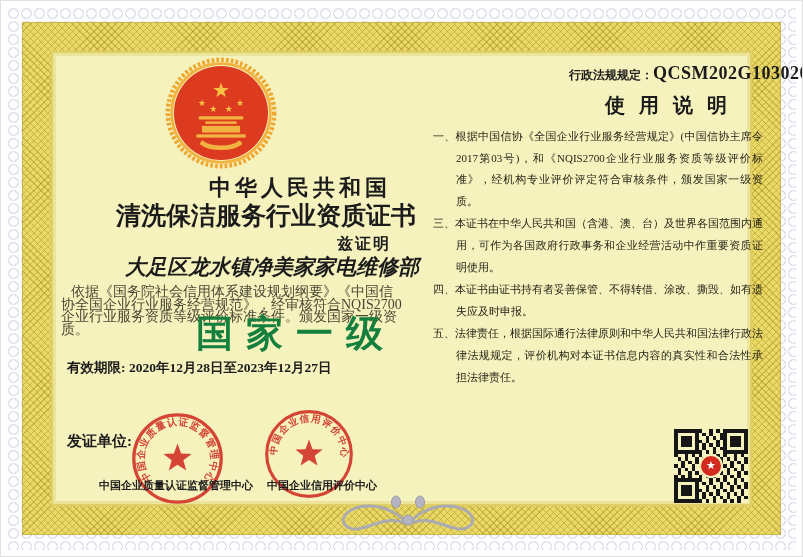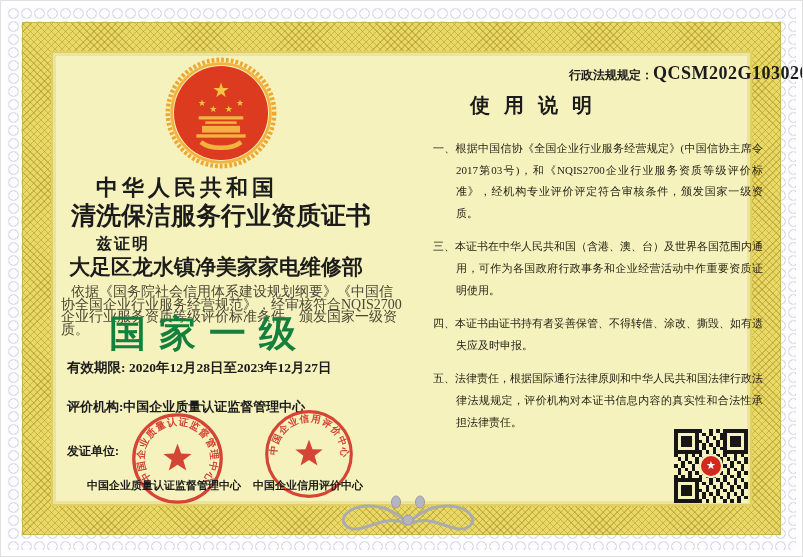--- a/index.html
+++ b/index.html
@@ -11,45 +11,45 @@
     background-size:13px 13px;}
   .gold-band{position:absolute;inset:21px;background-color:#e9d967;
     background-image:
       repeating-linear-gradient(45deg, rgba(155,125,20,.38) 0 1px, rgba(0,0,0,0) 1px 5px),
       repeating-linear-gradient(-45deg, rgba(155,125,20,.38) 0 1px, rgba(0,0,0,0) 1px 5px);
     border:1px solid #c9b64e;}
   .inner-paper{position:absolute;inset:50px;background:#f6f2bd;border:2px solid #e0cf66;
     box-shadow:inset 0 0 0 3px rgba(222,203,95,.35);}
   .content{position:absolute;inset:0;color:#1b1b1b;}
   .abs{position:absolute;}
-  .ctr{text-align:left;}
+  .ctr{text-align:right;}
   .b{font-weight:bold;}
   
   .country{left:95px;top:172px;width:295px;font-size:22px;letter-spacing:4px;}
   .cert-title{left:70px;top:198px;width:345px;font-size:25px;letter-spacing:0px;}
   .certify{left:95px;top:233px;width:295px;font-size:16px;letter-spacing:2px;}
-  .company{left:68px;top:252px;width:350px;font-size:21px;}
+  .company{left:68px;top:252px;width:350px;font-size:21px;font-style:italic;}
   .basis{left:60px;top:285px;width:342px;font-size:14px;line-height:12.5px;color:#4a4634;text-indent:10px;}
   .grade{left:95px;top:308px;width:300px;font-size:37px;letter-spacing:13px;color:#15803d;text-indent:13px;}
   .fline{left:66px;font-size:13.5px;text-align:right;}
   .fline .lab{font-weight:bold;}
   .fline .val{font-weight:bold;}
   .url-val{font-size:15px;letter-spacing:1.5px;}
-  .issuer{left:66px;top:442px;font-size:12px;font-weight:bold;}
+  .issuer{left:66px;top:431px;font-size:15px;font-weight:bold;}
   .seal{position:absolute;opacity:.92;}
   .seal-name{font-size:11px;font-weight:bold;top:477px;z-index:5;}
   .seal-name1{left:86px;width:166px;}
   .seal-name2{left:252px;width:124px;}
   
   .approval{left:568px;top:62px;font-size:12px;font-weight:bold;white-space:nowrap;}
   .approval .num{font-size:18px;letter-spacing:.5px;}
   .instr-head{left:455px;top:91px;width:285px;font-size:20px;letter-spacing:14px;text-indent:14px;}
   .instr-list{left:432px;top:125px;width:330px;margin:0;padding:0;list-style:none;}
   .instr-list li{font-size:11px;line-height:21.6px;text-align:justify;
-    padding-left:23px;text-indent:-23px;margin:12px 0 1px 0;color:#262418;}
+    padding-left:23px;text-indent:-23px;margin:0 0 1px 0;color:#262418;}
   
   .qr{left:673px;top:428px;width:74px;height:74px;background:#f6f2bd;}
   .qr-grid{display:grid;grid-template-columns:repeat(21,1fr);grid-template-rows:repeat(21,1fr);
     width:74px;height:74px;}
   .qr-grid i{display:block;}
   .qr-grid i.d{background:#161616;}
   .qr-logo{position:absolute;left:50%;top:50%;width:24px;height:24px;margin:-12px 0 0 -12px;
     background:#f6f2bd;border-radius:50%;display:flex;align-items:center;justify-content:center;}
   .qr-logo .disc{width:20px;height:20px;border-radius:50%;background:#d22a1e;color:#fff;
     font-size:11px;line-height:20px;text-align:center;font-family:"DejaVu Sans",sans-serif;}
@@ -85,23 +85,20 @@
     <div class="abs ctr b country">中华人民共和国</div>
     <div class="abs ctr b certify">兹证明</div>
     <div class="abs ctr b cert-title">清洗保洁服务行业资质证书</div>
     <div class="abs ctr b company">大足区龙水镇净美家家电维修部</div>
     <div class="abs basis">依据《国务院社会信用体系建设规划纲要》《中国信协全国企业行业服务经营规范》，经审核符合NQIS2700企业行业服务资质等级评价标准条件。颁发国家一级资质。</div>
     <div class="abs ctr b grade">国家一级</div>
 
     <div class="abs fline" style="top:358px;">
       <span class="lab">有效期限:</span>
       <span class="val">2020年12月28日至2023年12月27日</span>
-    </div>
-    <div class="abs fline" style="top:397px;font-size:13px;">
-      <span class="lab">评价机构:</span><span class="val">中国企业质量认证监督管理中心</span>
     </div>
     <div class="abs issuer">发证单位:</div>
 
     <svg class="seal" style="left:130px;top:411px;" width="93" height="93" viewBox="0 0 100 100">
       <defs>
           <path id="arc1" d="M50,86 a36,36 0 1 1 0.02,-72 a36,36 0 1 1 -0.02,72"></path>
         </defs>
       <circle cx="50" cy="50" r="47" fill="none" stroke="#d3372b" stroke-width="3.5"></circle>
       <polygon fill="#d3372b" points="50,34 53.9,44.7 65.2,45.1 56.3,52 59.4,62.9 50,56.6 40.6,62.9 43.7,52 34.8,45.1 46.1,44.7"></polygon>
       <text font-size="10.5" font-weight="bold" fill="#cf3327">

